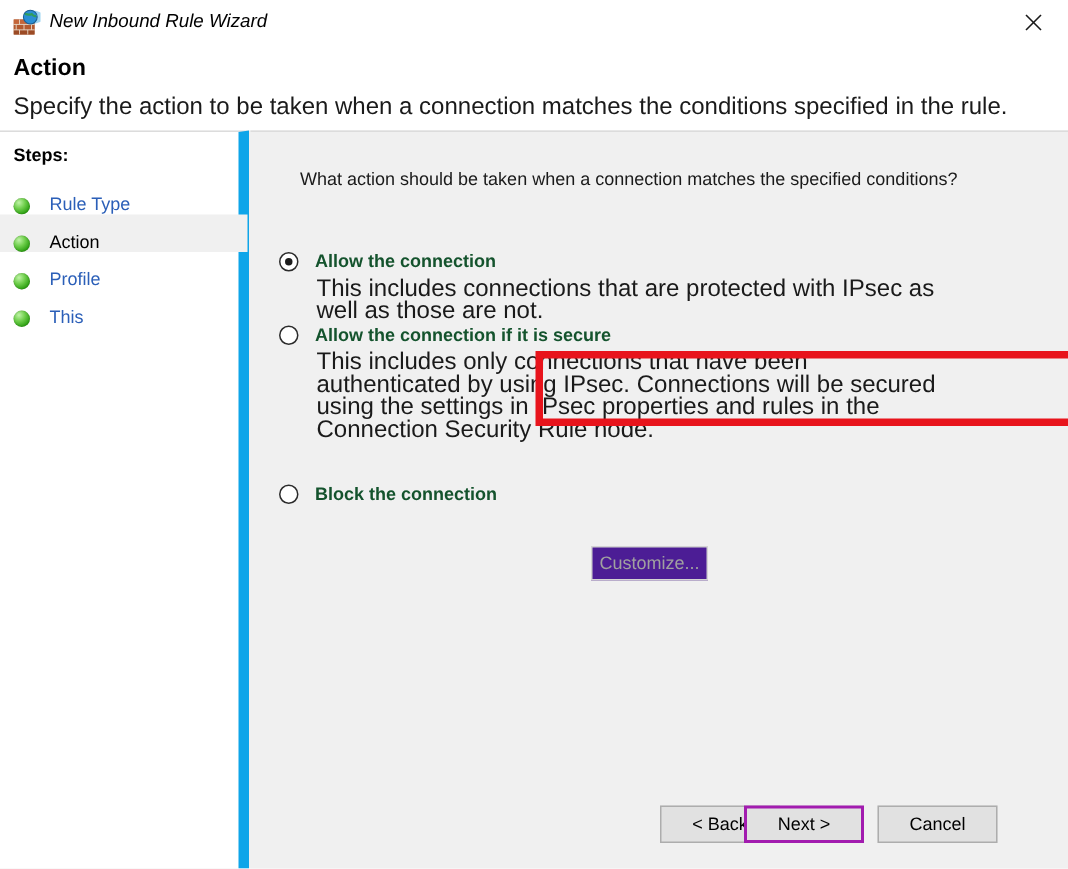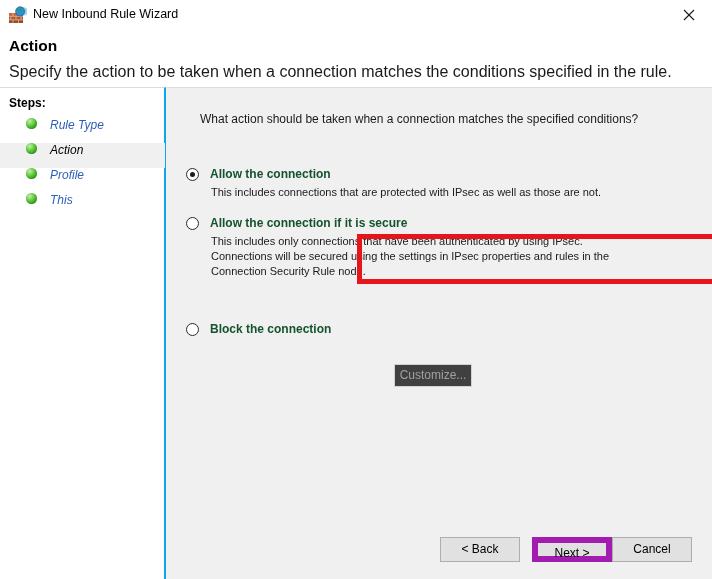--- a/index.html
+++ b/index.html
@@ -25,20 +25,21 @@
     box-sizing: border-box;
   }
 
   
   .titlebar {
     position: absolute;
     left: 0; top: 0;
     width: 712px;
     height: 30px;
     background: #ffffff;
+    font-style: italic;
   }
   .title-icon {
     position: absolute;
     left: 9px; top: 6px;
     width: 18px; height: 18px;
   }
   .title-text {
     position: absolute;
     left: 33px; top: 6px;
     font-size: 12.5px;
@@ -90,44 +91,43 @@
     background: #f0f0f0;
   }
 
   .sidebar {
     position: absolute;
     left: 0; top: 0;
     width: 166px;
     height: 492px;
     background: #ffffff;
     border-top: 1px solid #dcdcdc;
-    border-right: 2px solid #0ea5e9;
+    border-right: 7px solid #0ea5e9;
     box-sizing: border-box;
   }
   .steps-label {
     position: absolute;
     left: 9px; top: 8px;
     font-size: 12px;
     font-weight: bold;
     color: #000000;
   }
   .steps-list {
     position: absolute;
     left: 0; top: 30px;
     width: 165px;
   }
   .step-row {
     position: relative;
     height: 25px;
     display: flex;
-    align-items: flex-start;
-    padding-left: 26px;
-    box-sizing: border-box;
-    cursor: default;
-    font-style: italic;
+    align-items: flex-end;
+    padding-left: 9px;
+    box-sizing: border-box;
+    cursor: default;
   }
   .step-row.current {
     background: #f0f0f0;
   }
   .step-bullet {
     width: 11px;
     height: 11px;
     border-radius: 50%;
     background:
       radial-gradient(circle at 33% 28%, #bff3a6 0%, #6ece4b 38%, #2fa114 72%, #1d7a0c 100%);
@@ -222,32 +222,32 @@
     margin-left: 11px;
     font-size: 12px;
     font-weight: bold;
     color: #14532d;
     white-space: nowrap;
     line-height: 15px;
   }
   .opt-desc {
     margin-left: 36px;
     margin-top: 3px;
-    font-size: 11px;
+    font-size: 16px;
     color: #1a1a1a;
     line-height: 15px;
     width: 420px;
   }
 
   .customize-btn {
     position: absolute;
     left: 219px; top: 270px;
     width: 78px;
     height: 23px;
-    background: #404040;
+    background: #4c1d95;
     border: 1px solid #d3d3d3;
     color: #a0a0a0;
     font-family: "Liberation Sans", sans-serif;
     font-size: 12px;
     text-align: center;
     line-height: 21px;
     box-sizing: border-box;
     cursor: default;
   }
 
@@ -268,22 +268,22 @@
     font-family: "Liberation Sans", sans-serif;
     font-size: 12px;
     color: #000000;
     text-align: center;
     line-height: 23px;
     box-sizing: border-box;
     pointer-events: auto;
     cursor: default;
   }
   .btn-back   { left: 440px; top: 537px; }
-  .btn-next   { left: 532px; top: 537px; border: 6px solid #a21caf; line-height: 21px; }
-  .btn-cancel { left: 612px; top: 537px; text-align: center; }
+  .btn-next   { left: 496px; top: 537px; border: 2px solid #a21caf; line-height: 21px; }
+  .btn-cancel { left: 585px; top: 537px; text-align: center; }
 </style>
 </head>
 <body>
 
 <div class="window">
 
   <div class="titlebar">
     <span class="title-icon">
       <svg width="18" height="18" viewBox="0 0 18 18">
         <g>

